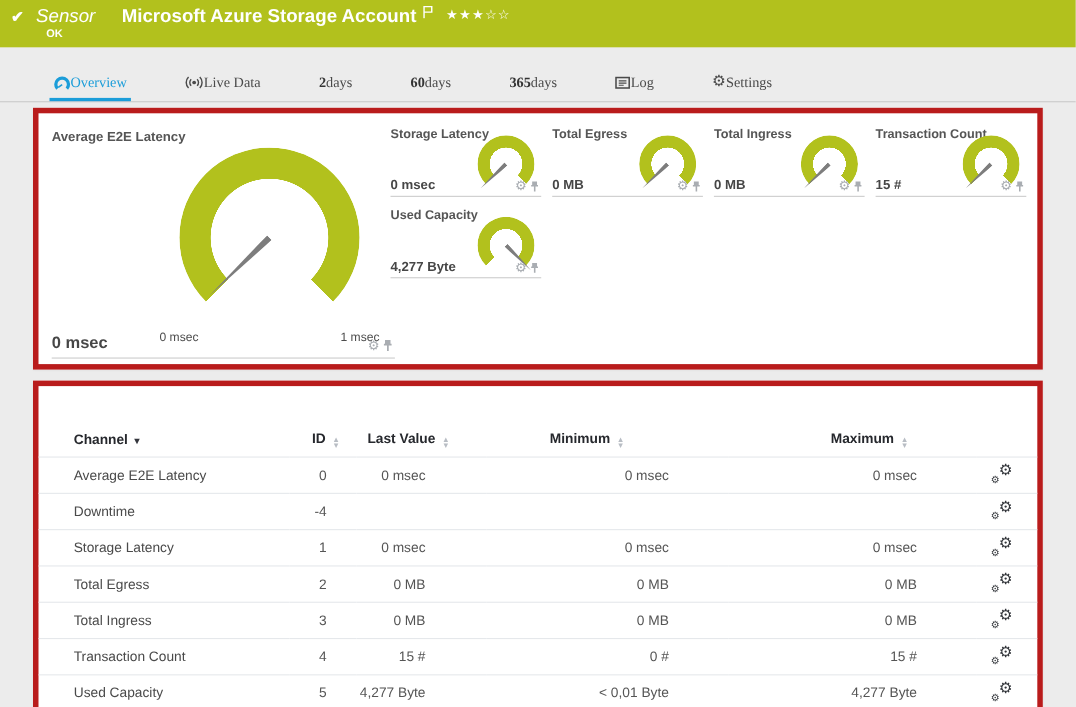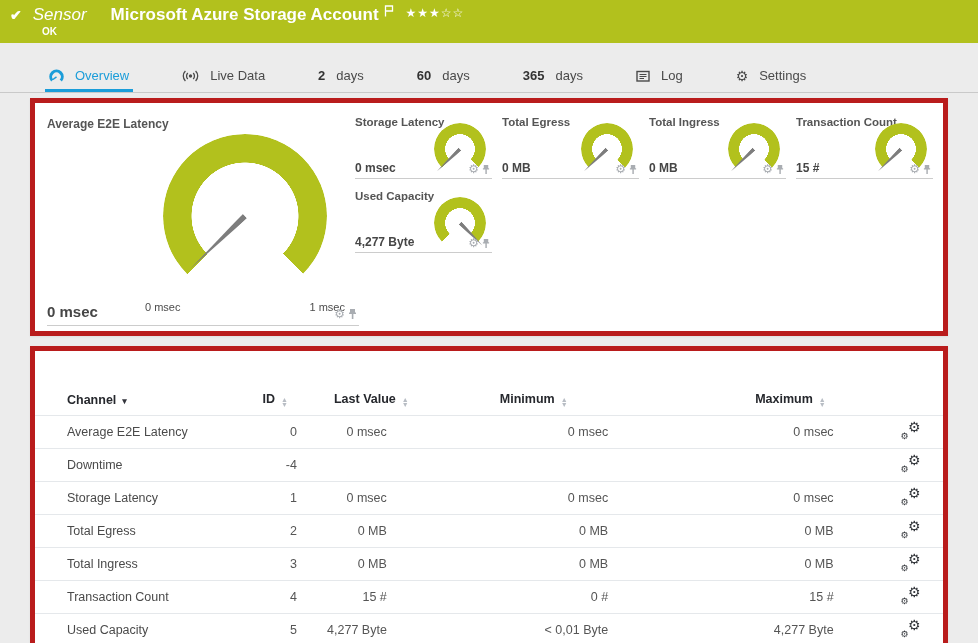--- a/index.html
+++ b/index.html
@@ -12,22 +12,22 @@
   .check { font-size:14px; font-weight:bold; margin-top:2px; }
   .sensor-kind { font-style:italic; font-size:17px; margin-left:11px; margin-top:0; }
   .sensor-title { font-weight:bold; font-size:17px; margin-left:24px; }
   .flag { margin-left:5px; margin-top:0; }
   .stars { margin-left:12px; font-size:12px; letter-spacing:1px; margin-top:1px; }
   .status-ok { font-size:10px; font-weight:bold; margin-left:32px; margin-top:1px; }
 
   
   .tabbar { margin-top:17px; height:33px; border-bottom:1px solid #c9c9c9;
     display:flex; align-items:flex-end; padding-left:45px; gap:45px; }
-  .tab { display:flex; align-items:center; gap:11px; font-size:13px; color:#4a4a4a;
-    padding:0 4px 9px 4px; cursor:pointer; white-space:nowrap; }
+  .tab { display:flex; align-items:center; gap:0; font-size:13px; color:#4a4a4a;
+    padding:0 4px 9px 4px; cursor:pointer; white-space:nowrap;font-family:Liberation Serif, serif; }
   .tab.active { color:#1b9dd9; border-bottom:3px solid #1b9dd9; padding-bottom:6px; }
   .tab .num { font-weight:bold; color:#333; }
   .tab .gear-glyph { font-size:14px; line-height:10px; }
 
   
   .panel { background:#fff; border:5px solid #b91c1c; box-shadow:0 1px 2px rgba(0,0,0,.06);
     margin:0 30px; position:relative; }
   .panel.gauges { margin-top:5px; height:238px; }
   .panel.table-panel { margin-top:10px; height:400px; }
 
@@ -67,21 +67,21 @@
     justify-content:space-between; align-items:flex-end; }
   .mini-value { font-size:12px; font-weight:bold; color:#464646; }
 
   
   table { border-collapse:collapse; width:100%; margin-top:34px; table-layout:fixed; }
   col.c-channel{width:222px;} col.c-id{width:60px;} col.c-last{width:115px;}
   col.c-min{width:215px;} col.c-max{width:220px;} col.c-set{width:54px;}
   th { font-size:12.5px; font-weight:bold; color:#26282d; text-align:left;
     height:30px; vertical-align:middle; white-space:nowrap;margin-top:12px; }
   th.h-channel { padding-left:32px; }
-  th.h-id { text-align:left; padding-right:15px; }
+  th.h-id { text-align:right; padding-right:15px; }
   th.h-last { padding-left:10px; }
   th.h-min { padding-left:58px; }
   th.h-max { padding-left:93px; }
   td { font-size:12.5px; color:#555; height:33px; vertical-align:middle;
     border-top:1px solid #e5e8eb; white-space:nowrap; }
   tr:last-child td { border-bottom:1px solid #e5e8eb; }
   td.t-channel { padding-left:32px; color:#4a4a4a; }
   td.t-id { text-align:right; padding-right:27px; }
   td.t-last { text-align:right; padding-right:55px; }
   td.t-min { text-align:right; padding-right:54px; }

